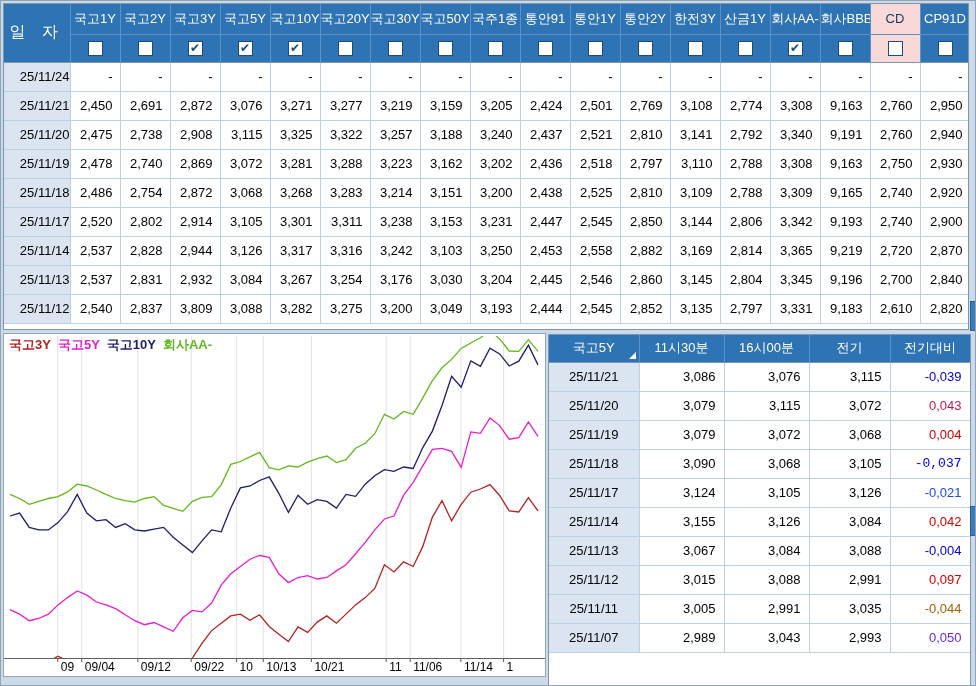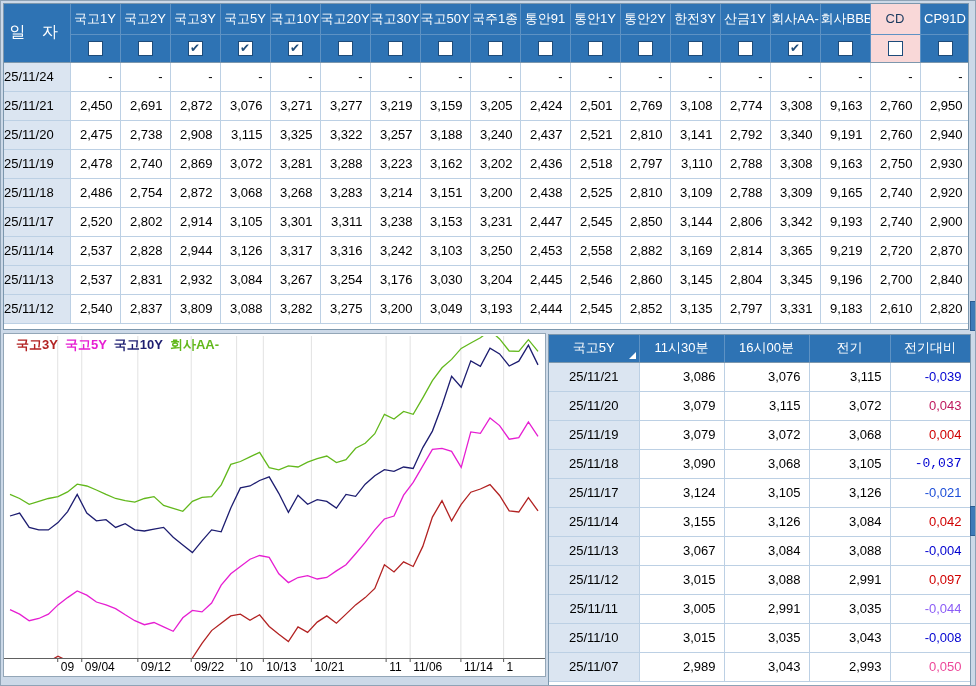--- a/index.html
+++ b/index.html
@@ -22,28 +22,28 @@
   }
   #top-grid thead th.hl{background:#f9d8d8;color:#17395e;}
   #top-grid th.datehead{font-size:16px;letter-spacing:6px;border-bottom:1px solid #7c97ad;}
   #top-grid thead tr.cbrow th{border-bottom:1px solid #7c97ad;}
   .cbx{
     display:inline-block;width:15px;height:15px;background:#fff;
     border:1px solid #1d4b7a;line-height:13px;text-align:center;
     font-size:12px;font-weight:bold;color:#1d4b7a;vertical-align:middle;cursor:pointer;
   }
   #top-grid td{border-right:1px solid #bcd0e4;border-bottom:1px solid #bcd0e4;height:29px;}
-  #top-grid td.datec{background:#dbe5f1;text-align:left;color:#000;}
+  #top-grid td.datec{background:#dbe5f1;text-align:right;color:#000;}
   #top-grid td.val{background:#fff;text-align:right;padding-right:7px;color:#000;}
   
   #chart-panel{
     position:absolute;left:2px;top:332px;width:543px;height:344px;
     background:#fff;border:1px solid #93a6b7;
   }
-  #chart-legend{position:absolute;left:12px;top:2px;font-size:13px;font-weight:bold;z-index:3;background:transparent;}
+  #chart-legend{position:absolute;left:5px;top:2px;font-size:13px;font-weight:bold;z-index:3;background:transparent;}
   #chart-legend span{margin-right:7px;}
   
   #right-grid{
     position:absolute;left:547px;top:333px;width:423px;height:353px;
     background:#fff;border:1px solid #7c97ad;overflow:hidden;
   }
   #right-grid table{border-collapse:collapse;table-layout:fixed;width:421px;}
   #right-grid th{
     position:relative;background:#2e73b4;color:#fff;font-weight:normal;font-size:13px;
     height:27px;border-right:1px solid #5e92c4;border-bottom:1px solid #7c97ad;
@@ -448,35 +448,28 @@
             <td class="val">3,015</td>
             <td class="val">3,088</td>
             <td class="val">2,991</td>
             <td class="val" style="color: rgb(208, 0, 0);">0,097</td>
           </tr>
           <tr>
             <td class="datec">25/11/11</td>
             <td class="val">3,005</td>
             <td class="val">2,991</td>
             <td class="val">3,035</td>
-            <td class="val" style="color: #8b5cf6;">-0,044</td>
-          </tr>
-          <tr>
-            <td class="datec">25/11/10</td>
-            <td class="val">3,015</td>
-            <td class="val">3,035</td>
-            <td class="val">3,043</td>
-            <td class="val" style="color: rgb(0, 0, 208);">-0,008</td>
+            <td class="val" style="color: #a16207;">-0,044</td>
           </tr>
           <tr>
             <td class="datec">25/11/07</td>
             <td class="val">2,989</td>
             <td class="val">3,043</td>
             <td class="val">2,993</td>
-            <td class="val" style="color: #ec4899;">0,050</td>
+            <td class="val" style="color: #6d28d9;">0,050</td>
           </tr>
         </tbody>
     </table>
   </div>
 
   <div class="scroll-thumb" style="left:969px;top:300px;height:30px;"></div>
   <div class="scroll-thumb" style="left:969px;top:505px;height:30px;"></div>
 </div>
 
 </body></html>

